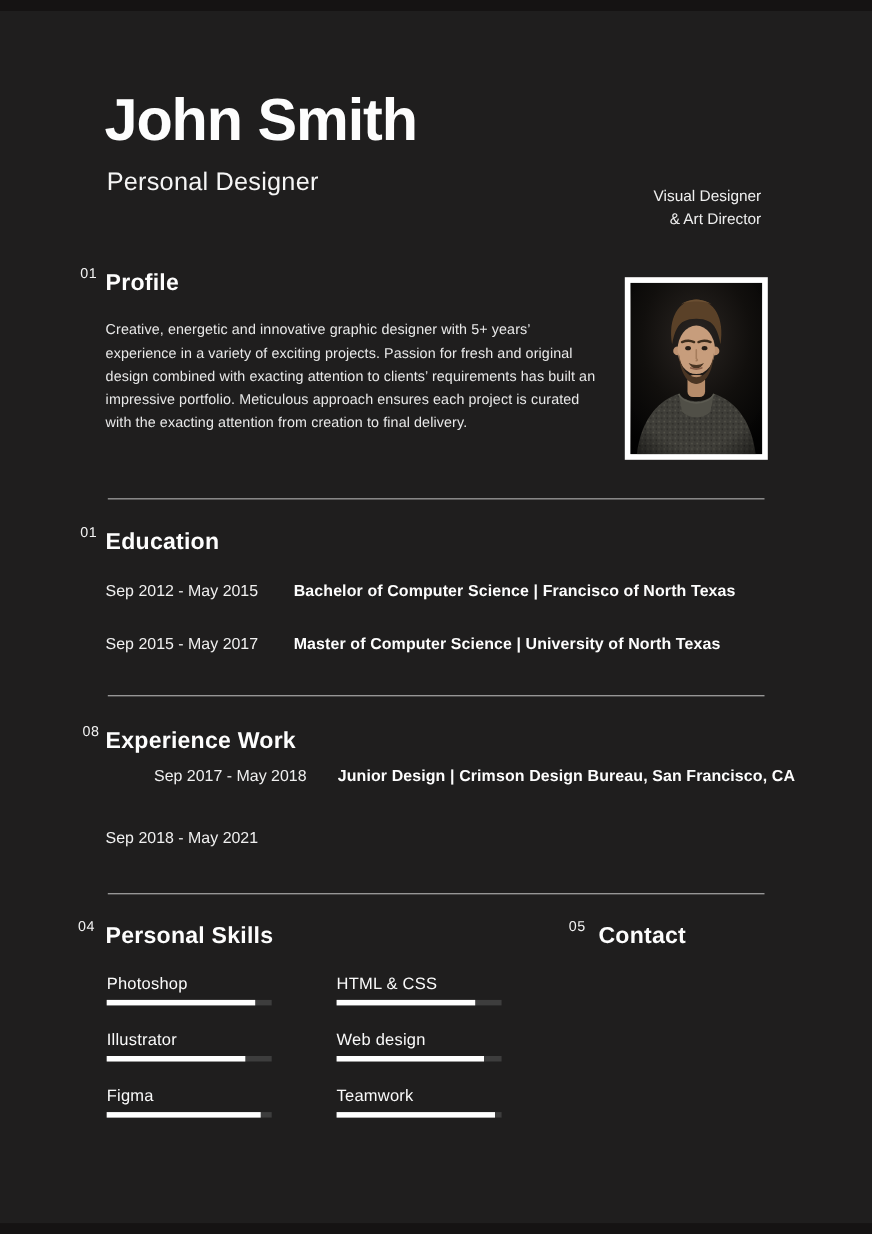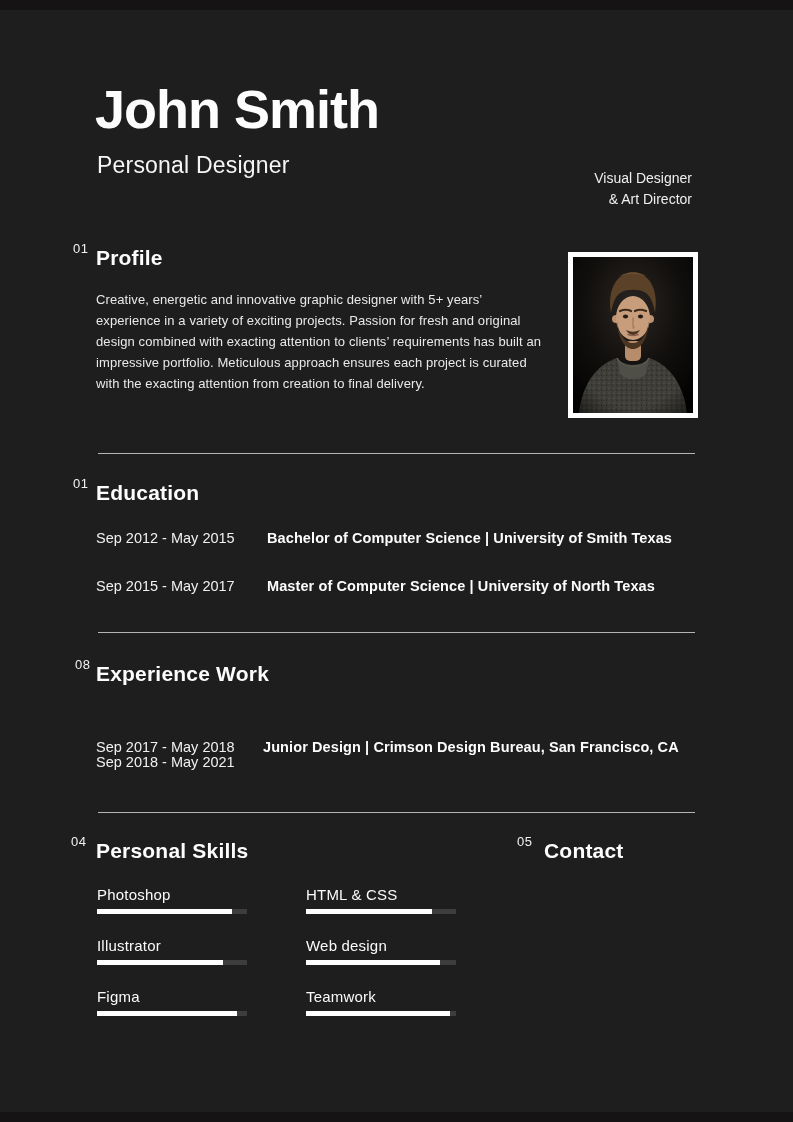--- a/index.html
+++ b/index.html
@@ -154,32 +154,32 @@
       <rect width="120" height="156" fill="url(#vig)"></rect>
     </svg>
   </div>
 
   <div class="divider" style="top:453px;"></div>
 
   <div class="sec-num" style="left:73px; top:476px;">01</div>
   <div class="sec-heading" style="left:96px; top:481px;">Education</div>
   <div class="entry-row" style="top:530px;">
     <div class="entry-dates">Sep 2012 - May 2015</div>
-    <div class="entry-detail">Bachelor of Computer Science | University of Smith Texas</div>
+    <div class="entry-detail">Bachelor of Computer Science | Francisco of North Texas</div>
   </div>
   <div class="entry-row" style="top:578px;">
     <div class="entry-dates">Sep 2015 - May 2017</div>
     <div class="entry-detail">Master of Computer Science | University of North Texas</div>
   </div>
 
   <div class="divider" style="top:632px;"></div>
 
   <div class="sec-num" style="left:75px; top:657px;">08</div>
   <div class="sec-heading" style="left:96px; top:662px;">Experience Work</div>
-  <div class="entry-row exp" style="top:739px;">
+  <div class="entry-row exp" style="top:698px;margin-left:44px;">
     <div class="entry-dates">Sep 2017 - May 2018</div>
     <div class="entry-detail">Junior Design | Crimson Design Bureau, San Francisco, CA</div>
   </div>
   <div class="entry-row exp" style="top:754px;">
     <div class="entry-dates">Sep 2018 - May 2021</div>
   </div>
 
   <div class="divider" style="top:812px;"></div>
 
   <div class="sec-num" style="left:71px; top:834px;">04</div>

